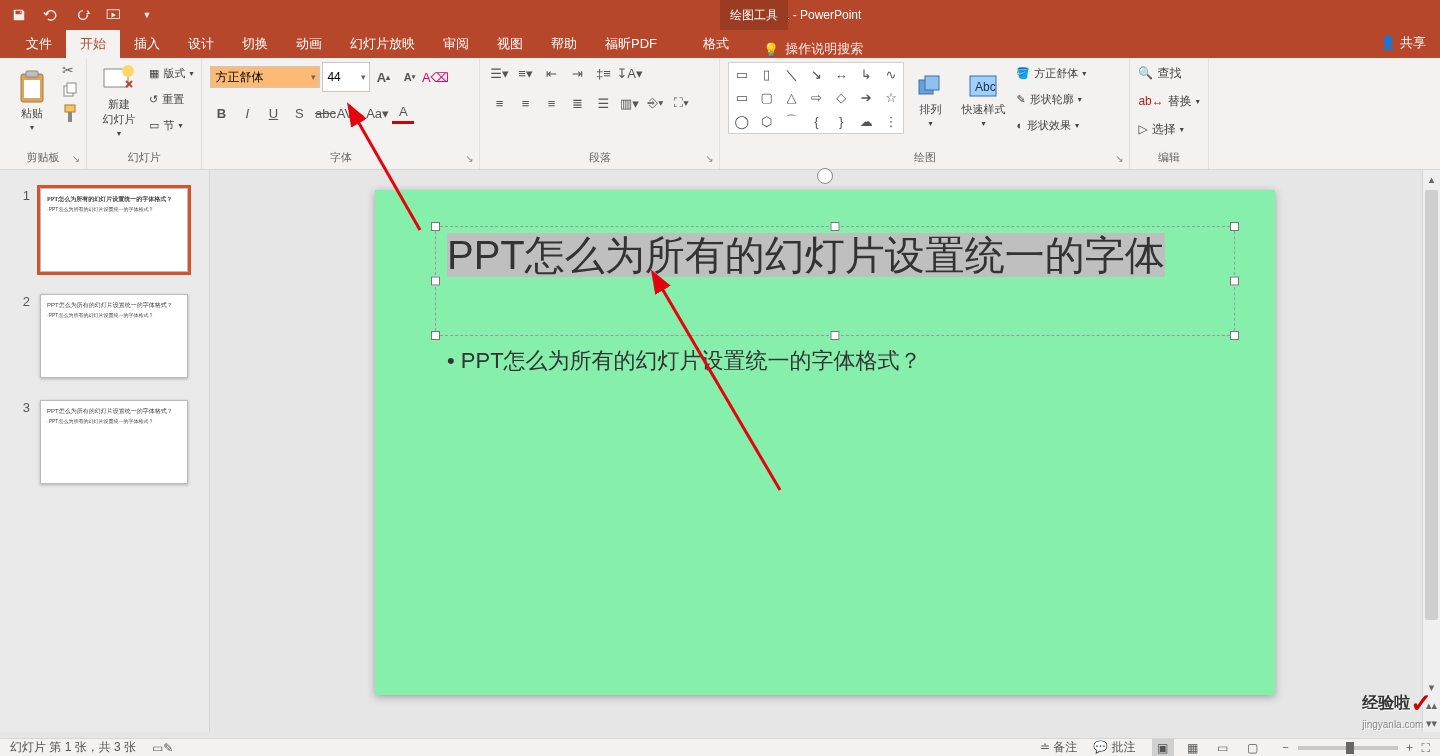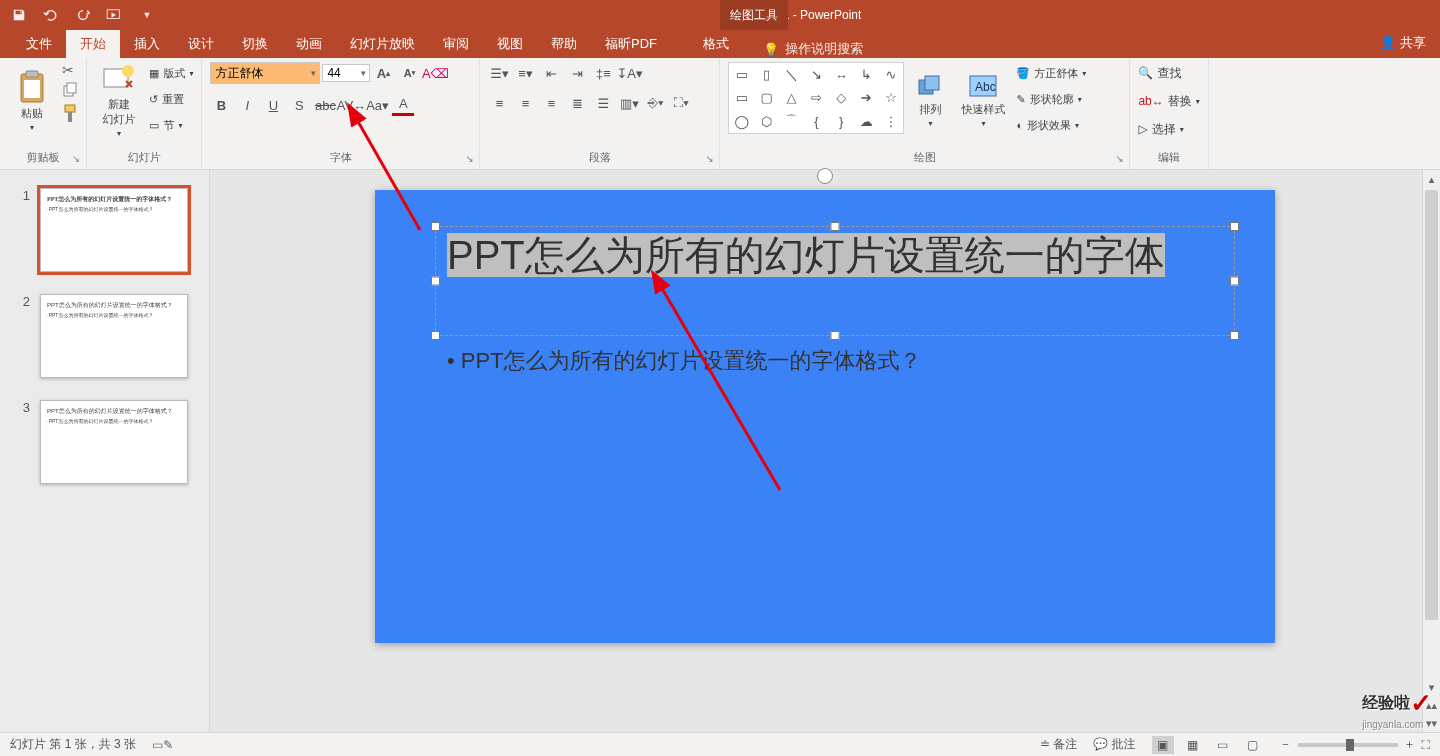--- a/index.html
+++ b/index.html
@@ -27,58 +27,58 @@
 .group { border-right:1px solid #e1e1e1; padding:4px 8px 2px 8px; display:flex; flex-direction:column; justify-content:space-between; }
 .group-body { display:flex; align-items:flex-start; gap:6px; }
 .group-label { text-align:center; font-size:11px; color:#666; padding-bottom:2px; position:relative;}
 .dlg-launch { position:absolute; right:-4px; bottom:2px; width:12px; height:12px; font-size:10px; color:#888;}
 .bigbtn { display:flex; flex-direction:column; align-items:center; justify-content:center; width:48px; height:78px; cursor:pointer; font-size:11px; color:#444; text-align:center; gap:2px;}
 .icon { display:inline-flex; align-items:center; justify-content:center; }
 .small-col { display:flex; flex-direction:column; gap:4px; font-size:11px; color:#444;}
 .small-item { display:flex; align-items:center; gap:4px; cursor:pointer; height:22px;}
 .font-row { display:flex; align-items:center; gap:2px; }
 .font-sel { width:110px; height:22px; border:1px solid #c8c8c8; background:#fdba74; font-size:12px; padding:0 4px; display:flex; align-items:center; justify-content:space-between;}
-.size-sel { width:48px; height:18px; border:1px solid #c8c8c8; background:#fff; font-size:12px; padding:0 4px; display:flex; align-items:center; justify-content:space-between;}
+.size-sel { width:48px; height:30px; border:1px solid #c8c8c8; background:#fff; font-size:12px; padding:0 4px; display:flex; align-items:center; justify-content:space-between;}
 .para-iconrow { display:flex; gap:4px; }
 .para-iconrow span, .font-iconrow span { width:22px; height:22px; display:flex; align-items:center; justify-content:center; cursor:pointer; color:#555; font-size:13px;}
 .font-iconrow { display:flex; gap:4px; margin-top:8px;}
 .shape-gallery { width:176px; height:72px; border:1px solid #d0d0d0; background:#fff; display:grid; grid-template-columns:repeat(7,1fr); grid-template-rows:repeat(3,1fr); font-size:13px; color:#555;}
 .shape-gallery span{display:flex;align-items:center;justify-content:center;cursor:pointer;}
 .edit-col .small-item{font-size:12px;}
 
 
 .workspace { position:absolute; top:170px; bottom:24px; left:0; right:0; display:flex; }
 .thumbs { width:210px; background:#eaeaea; border-right:1px solid #d6d6d6; padding:14px 0; overflow:auto;}
 .thumb-row { display:flex; align-items:flex-start; padding:4px 12px 18px 18px; gap:10px;}
 .thumb-num { font-size:13px; color:#555; width:12px; text-align:right;}
 .thumb { width:148px; height:84px; background:#fff; box-shadow:0 1px 3px rgba(0,0,0,.25); border:1px solid #bbb; padding:6px; font-size:6px; color:#444; position:relative;}
 .thumb.active { outline:3px solid #d35230; }
 .thumb .t-title{font-weight:bold; font-family:"KaiTi",serif;}
 .thumb .t-body{font-size:5px; margin-top:2px;}
 
 .canvas-area { flex:1; position:relative; background:#e6e6e6; display:flex; align-items:flex-start; justify-content:center; padding-top:20px;}
-.slide { width:900px; height:453px; background:#3b82f6; box-shadow:0 2px 8px rgba(0,0,0,.3); position:relative;}
+.slide { width:900px; height:505px; background:#86efac; box-shadow:0 2px 8px rgba(0,0,0,.3); position:relative;}
 .rot-handle{position:absolute; left:50%; top:-22px; transform:translateX(-50%); width:16px;height:16px;border:1px solid #888;border-radius:50%;background:#fff;}
 .sel-box { position:absolute; left:60px; top:36px; right:40px; height:110px; border:1px dashed #9a9a9a;}
 .handle{position:absolute;width:9px;height:9px;background:#fff;border:1px solid #777;}
 .h-tl{left:-5px;top:-5px;} .h-tr{right:-5px;top:-5px;} .h-bl{left:-5px;bottom:-5px;} .h-br{right:-5px;bottom:-5px;}
 .h-tm{left:50%;top:-5px;transform:translateX(-50%);} .h-bm{left:50%;bottom:-5px;transform:translateX(-50%);}
 .h-ml{left:-5px;top:50%;transform:translateY(-50%);} .h-mr{right:-5px;top:50%;transform:translateY(-50%);}
 .title-text { position:absolute; left:72px; top:40px; right:60px; font-family:"KaiTi","STKaiti",cursive; font-size:40px; color:#333; line-height:1.25;}
 .title-text .hl{background:#bfbfbf;}
 .body-text { position:absolute; left:72px; top:156px; font-size:22px; color:#333;}
 .body-text::before{content:"• "; }
 .vscroll{position:absolute;right:0;top:0;bottom:0;width:18px;background:#efefef;border-left:1px solid #d6d6d6;}
 .vscroll .vthumb{position:absolute;left:2px;right:2px;top:20px;height:430px;background:#cfcfcf;border-radius:2px;}
 .vscroll .arr{position:absolute;left:0;right:0;height:18px;display:flex;align-items:center;justify-content:center;color:#666;font-size:11px;cursor:pointer;}
 .vscroll .up{top:0;} .vscroll .down{bottom:36px;}
 .vscroll .nav1{bottom:18px;} .vscroll .nav2{bottom:0;}
 
 
-.status { position:absolute; left:0; right:0; bottom:0; height:24px; background:#f3f2f1; border-top:1px solid #d6d6d6; display:flex; align-items:center; font-size:12px; color:#555; padding:0 10px; gap:16px;}
+.status { position:absolute; left:0; right:0; bottom:0; height:18px; background:#f3f2f1; border-top:1px solid #d6d6d6; display:flex; align-items:center; font-size:12px; color:#555; padding:0 10px; gap:16px;}
 .status .spacer{flex:1;}
 .viewbtns{display:flex;gap:8px;align-items:center;}
 .viewbtns span{width:22px;height:18px;display:flex;align-items:center;justify-content:center;cursor:pointer;color:#555;}
 .zoom{display:flex;align-items:center;gap:6px;}
 .zoom-track{width:100px;height:4px;background:#c8c8c8;position:relative;}
 .zoom-thumb{position:absolute;left:48px;top:-4px;width:8px;height:12px;background:#666;}
 
 
 .arrow-svg{position:absolute;pointer-events:none;}
 

